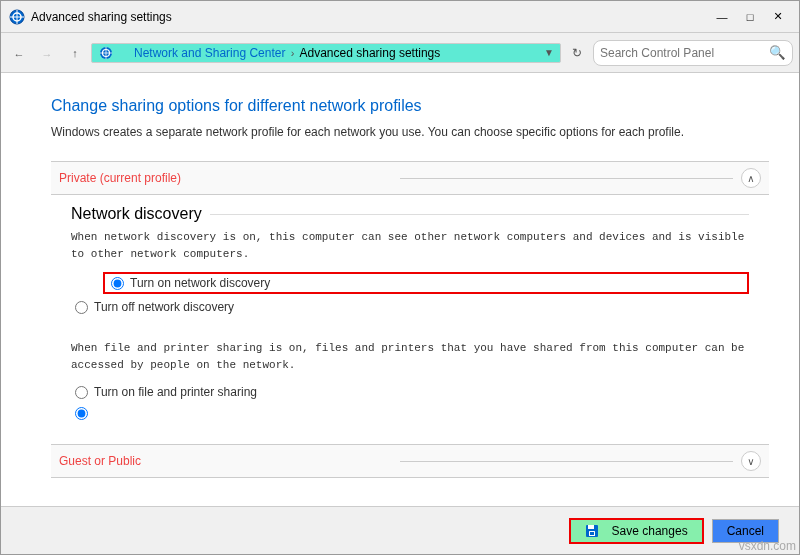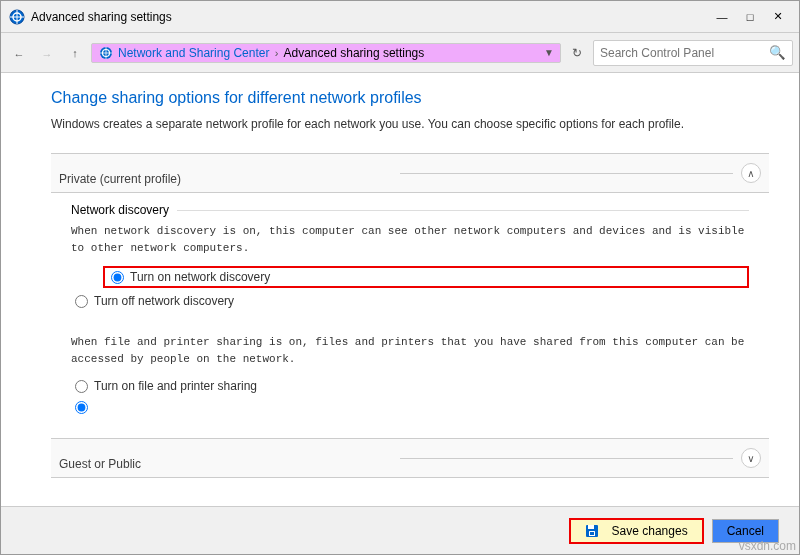--- a/index.html
+++ b/index.html
@@ -88,27 +88,27 @@
       justify-content: center;
       font-size: 11px;
       color: #555;
     }
     .nav-btn:disabled { color: #bbb; cursor: default; }
 
     .address-bar {
       flex: 1;
       height: 20px;
       border: 1px solid #ccc;
-      background: #f0abfc;
+      background: #5eead4;
       display: flex;
       align-items: center;
       padding: 0 6px;
       border-radius: 2px;
       font-size: 12px;
-      gap: 4px;
+      gap: 20px;
     }
 
     .address-bar-icon {
       width: 16px;
       height: 16px;
       display: flex;
       align-items: center;
       justify-content: center;
     }
 
@@ -138,21 +138,21 @@
     }
 
     .search-bar {
       width: 200px;
       height: 26px;
       border: 1px solid #ccc;
       background: #fff;
       display: flex;
       align-items: center;
       padding: 0 6px;
-      border-radius: 2px;
+      border-radius: 8px;
     }
 
     .search-input {
       flex: 1;
       border: none;
       outline: none;
       font-size: 12px;
       color: #999;
       background: transparent;
     }
@@ -209,22 +209,21 @@
       padding: 6px 8px;
       cursor: pointer;
       border-top: 1px solid #ccc;
       border-bottom: 1px solid #ccc;
       background: #f9f9f9;
     }
 
     .section-header-text {
       flex: 1;
       font-size: 12px;
-      color: #404040;
-      margin-top: 12px;
+      color: #ef4444;
     }
 
     .section-chevron {
       width: 20px;
       height: 20px;
       border: 1px solid #ccc;
       border-radius: 50%;
       display: flex;
       align-items: center;
       justify-content: center;
@@ -239,21 +238,21 @@
       background: #ccc;
       margin: 0 8px;
     }
 
     
     .section-expanded {
       padding: 10px 20px;
     }
 
     .subsection-title {
-      font-size: 12px;
+      font-size: 16px;
       color: #000;
       margin-bottom: 6px;
       display: flex;
       align-items: center;
       gap: 8px;
     }
 
     .subsection-divider {
       flex: 1;
       height: 1px;
@@ -309,21 +308,21 @@
       justify-content: flex-end;
       padding: 0 20px;
       gap: 8px;
     }
 
     .btn-save {
       display: flex;
       align-items: center;
       gap: 13px;
       padding: 4px 14px;
-      background: #fef9c3;
+      background: #86efac;
       border: 2px solid #e00;
       cursor: pointer;
       font-size: 12px;
       color: #000;
     }
 
     .btn-cancel {
       padding: 4px 14px;
       background: #3b82f6;
       border: 1px solid #adadad;

